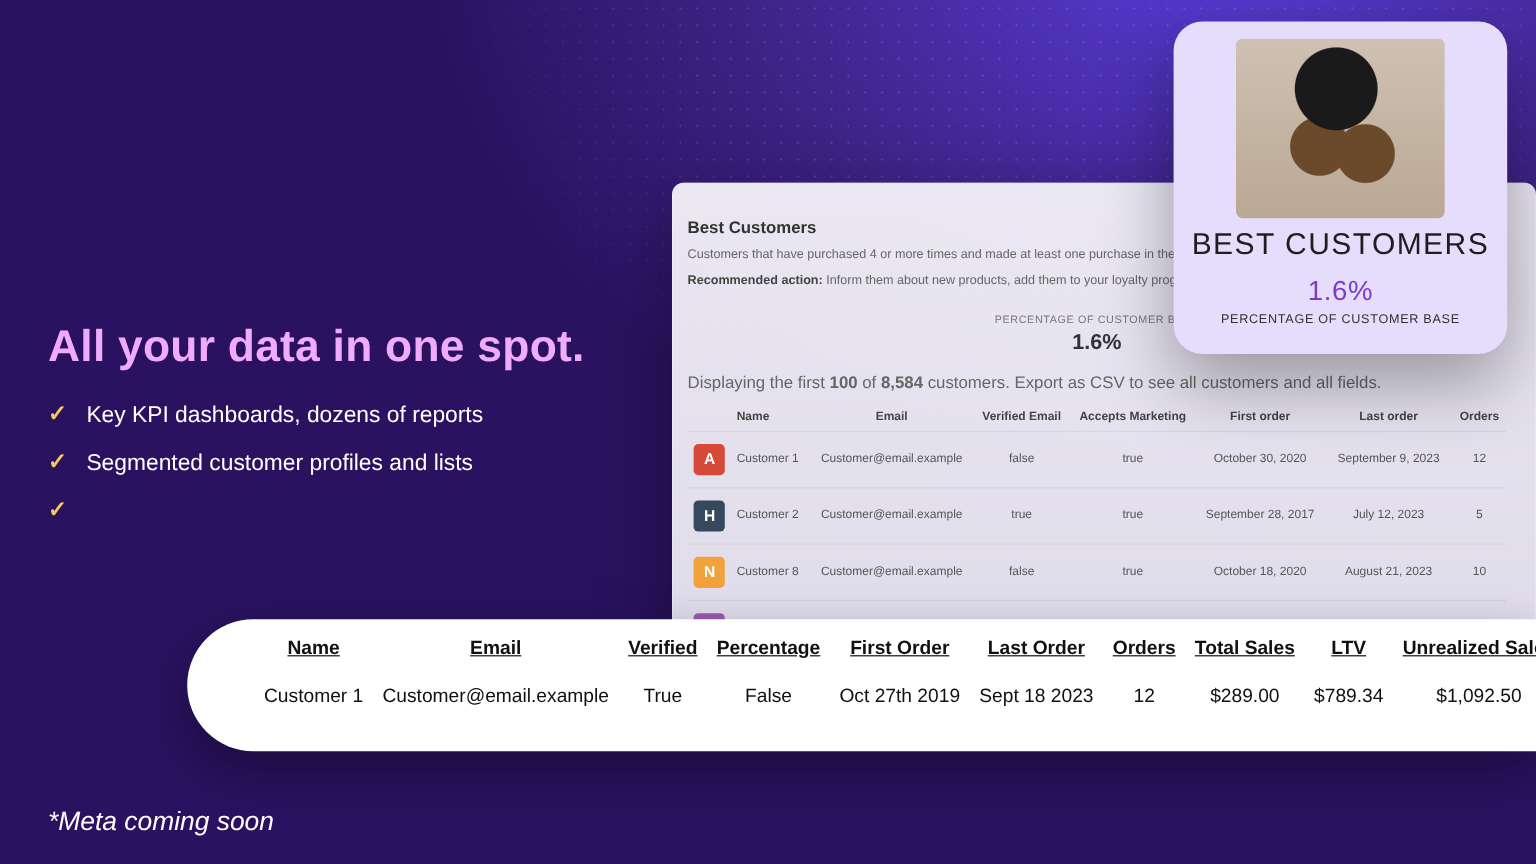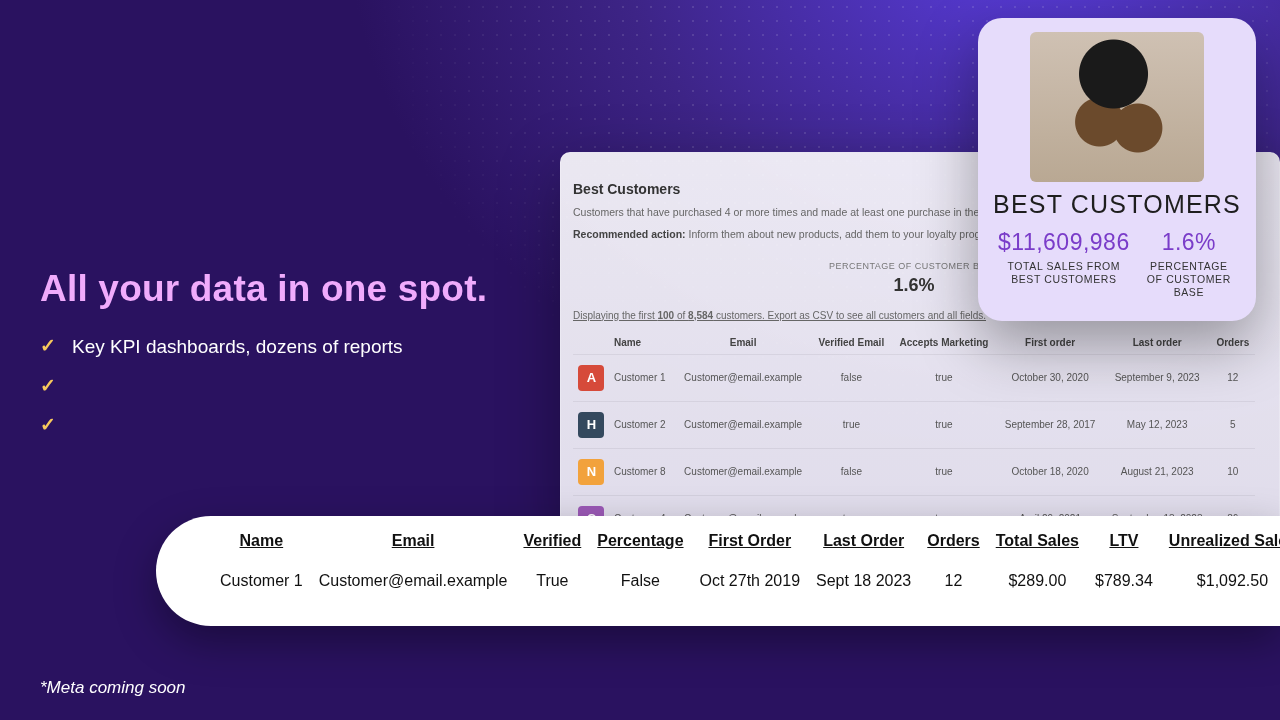--- a/index.html
+++ b/index.html
@@ -21,40 +21,40 @@
 
   
   .headline {
     position: absolute; left: 40px; top: 268px;
     color: #f0abfc; font-weight: 700; font-size: 37px;
     letter-spacing: .2px;
   }
   .bullets { position: absolute; left: 40px; top: 334px; }
   .bullets li { list-style: none; display: flex; align-items: flex-start; gap: 14px; margin-bottom: 14px; font-size: 19px; line-height: 1.38; }
   .check { color:#f7c95c; font-weight: 700; flex: 0 0 18px; font-size: 19px; line-height: 1.3; }
-  .footnote { position: absolute; left: 40px; bottom: 22px; font-style: italic; font-size: 17px; color:#fff; }
+  .footnote { position: absolute; left: 40px; bottom: 22px; font-style: italic; font-size: 22px; color:#fff; }
 
   
   .panel {
     position: absolute; left: 560px; top: 152px; right: 0; height: 380px;
     background: linear-gradient(180deg, rgba(250,249,252,.92), rgba(240,238,248,.92));
     border-radius: 10px;
     border: 1px solid rgba(255,255,255,.25);
     color:#333; font-size: 11px;
     padding: 28px 24px 12px 12px;
     box-shadow: 0 18px 60px rgba(0,0,0,.35);
     overflow:hidden;
   }
   .panel h4 { font-size: 14px; font-weight:700; margin-bottom:8px; color:#333; }
   .panel .desc { font-size: 10.5px; color:#666; margin-bottom:6px; line-height:1.5; }
   .panel .desc b { color:#444;text-align:center; }
   .panel .kpi { text-align:center; margin: 18px 0 14px; }
   .panel .kpi .lbl { font-size: 9px; letter-spacing:.5px; color:#777; margin-bottom:4px; }
   .panel .kpi .val { font-size: 18px; font-weight:700; color:#333; }
-  .panel .hint { font-size:10px; color:#666; margin: 6px 0 10px; text-decoration: underline; }
+  .panel .hint { font-size:14px; color:#666; margin: 6px 0 10px; }
   .ptable { width:100%; border-collapse: collapse; font-size:10px; color:#555; }
   .ptable th { text-align:center; font-weight:600; padding:6px 4px; color:#444; }
   .ptable th:nth-child(2){text-align:left;}
   .ptable td { padding:10px 4px; border-top:1px solid rgba(0,0,0,.06); text-align:center; }
   .ptable td:nth-child(2){text-align:left;}
   .tile { width:26px;height:26px;border-radius:4px;display:inline-flex;align-items:center;justify-content:center;color:#fff;font-weight:700;font-size:13px; }
 
   
   .card {
     position: absolute; right: 24px; top: 18px; width: 278px;
@@ -95,20 +95,21 @@
 <div class="dots"></div>
 
 <div class="headline">All your data in one spot.</div>
 <ul class="bullets">
   <li>
       <span class="check">✓</span>
       <span>Key KPI dashboards, dozens of reports</span>
     </li>
   <li>
       <span class="check">✓</span>
+      <span>Segmented customer profiles and lists</span>
     </li>
   <li>
       <span class="check">✓</span>
     </li>
 </ul>
 <div class="footnote">*Meta coming soon</div>
 
 <div class="panel">
   <h4>Best Customers</h4>
   <div class="desc">Customers that have purchased 4 or more times and made at least one purchase in the last 30 days. These are among your…</div>
@@ -144,21 +145,21 @@
           <td>September 9, 2023</td>
           <td>12</td>
         </tr>
         <tr>
           <td><span class="tile" style="background:#34495e">H</span></td>
           <td>Customer 2</td>
           <td>Customer@email.example</td>
           <td>true</td>
           <td>true</td>
           <td>September 28, 2017</td>
-          <td>May 12, 2023</td>
+          <td>July 12, 2023</td>
           <td>5</td>
         </tr>
         <tr>
           <td><span class="tile" style="background:#f2a23c">N</span></td>
           <td>Customer 8</td>
           <td>Customer@email.example</td>
           <td>false</td>
           <td>true</td>
           <td>October 18, 2020</td>
           <td>August 21, 2023</td>
@@ -175,24 +176,20 @@
           <td>86</td>
         </tr>
       </tbody>
   </table>
 </div>
 
 <div class="card">
   <div class="photo"></div>
   <div class="title">Best Customers</div>
   <div class="row">
-    <div class="col">
-      <div class="big">$11,609,986</div>
-      <div class="sub">Total Sales from Best Customers</div>
-    </div>
     <div class="col">
       <div class="big">1.6%</div>
       <div class="sub">Percentage of Customer Base</div>
     </div>
   </div>
 </div>
 
 <div class="bar">
   <table>
     <thead>

